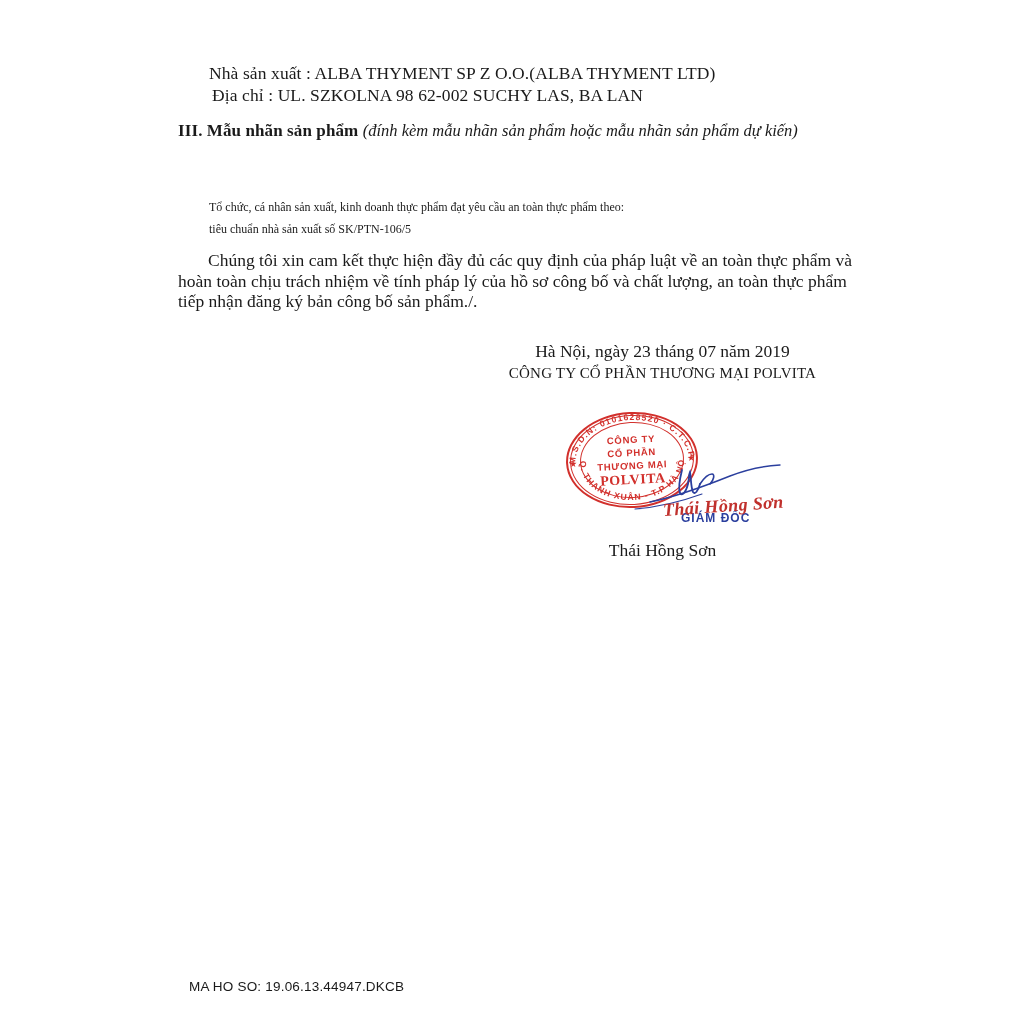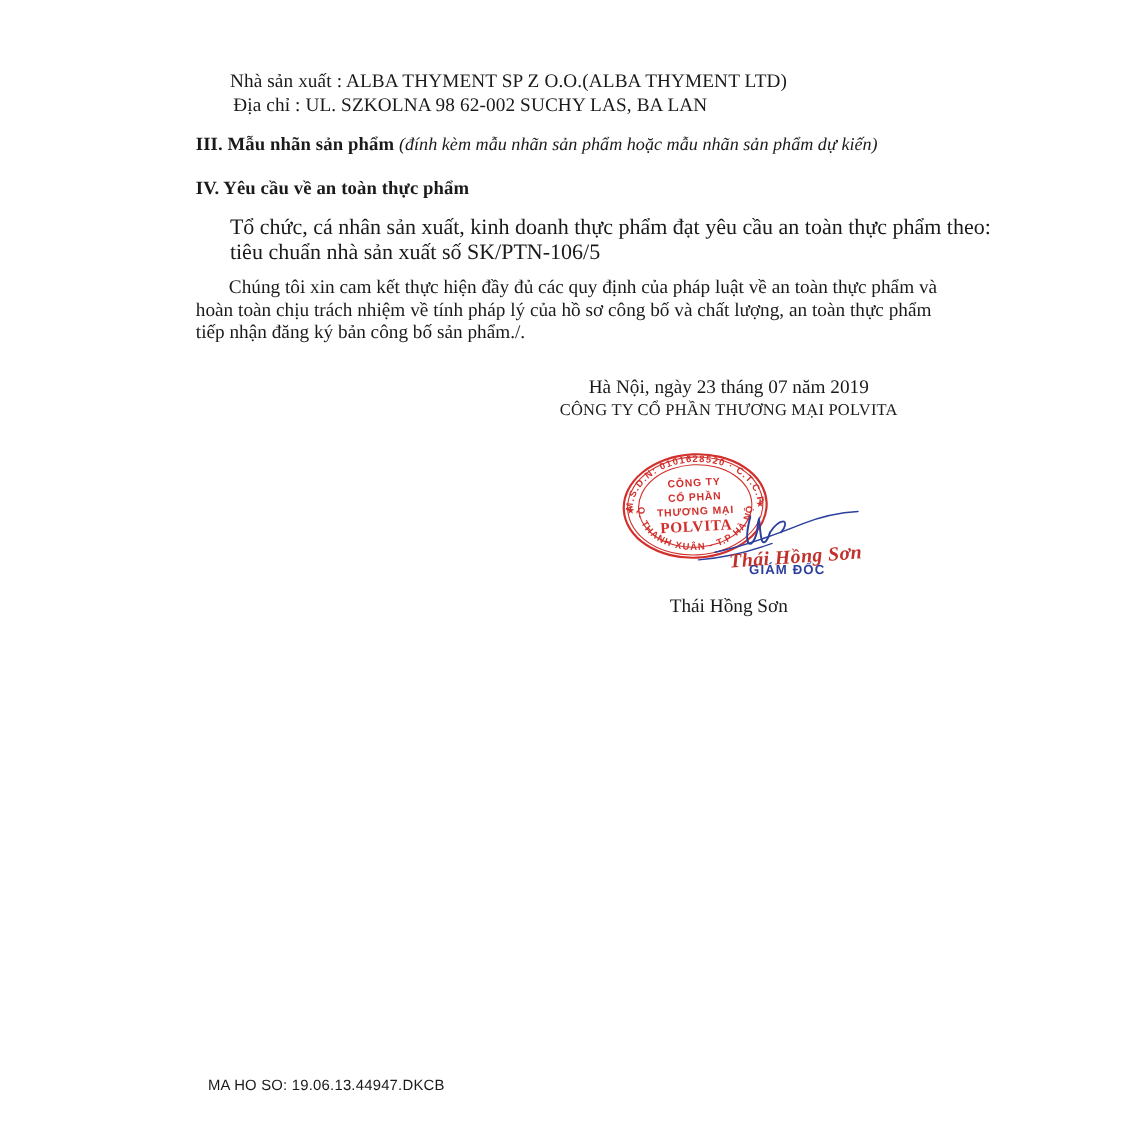--- a/index.html
+++ b/index.html
@@ -49,21 +49,21 @@
     font-weight: normal;
     font-style: italic;
     font-size: 16.5px;
     letter-spacing: 0;
   }
 
   
   .indent-line {
     position: absolute;
     left: 209px;
-    font-size: 20px;
+    font-size: 12px;
     line-height: 22px;
     white-space: nowrap;
   }
   #stmt-1 { top: 196px; }
   #stmt-2 { top: 218px; }
 
   
   .commit-para {
     position: absolute;
     left: 178px;
@@ -236,23 +236,20 @@
   <div class="mfr-block">
     <div class="mfr-line-1">Nhà sản xuất : ALBA THYMENT SP Z O.O.(ALBA THYMENT LTD)</div>
     <div class="mfr-line-2">Địa chỉ : UL. SZKOLNA 98 62-002 SUCHY LAS, BA LAN</div>
   </div>
 
   <div class="section-heading" id="sec-iii">
     <span>III. Mẫu nhãn sản phẩm</span>
     <span class="heading-note">(đính kèm mẫu nhãn sản phẩm hoặc mẫu nhãn sản phẩm dự kiến)</span>
   </div>
 
-  <div class="section-heading" id="sec-iv">
-    <span>IV. Yêu cầu về an toàn thực phẩm</span>
-  </div>
 
   <div class="indent-line" id="stmt-1">Tổ chức, cá nhân sản xuất, kinh doanh thực phẩm đạt yêu cầu an toàn thực phẩm theo:</div>
   <div class="indent-line" id="stmt-2">tiêu chuẩn nhà sản xuất số SK/PTN-106/5</div>
 
   <div class="commit-para">
     <span class="ln first">Chúng tôi xin cam kết thực hiện đầy đủ các quy định của pháp luật về an toàn thực phẩm và</span>
     <span class="ln">hoàn toàn chịu trách nhiệm về tính pháp lý của hồ sơ công bố và chất lượng, an toàn thực phẩm</span>
     <span class="ln">tiếp nhận đăng ký bản công bố sản phẩm./.</span>
   </div>
 

